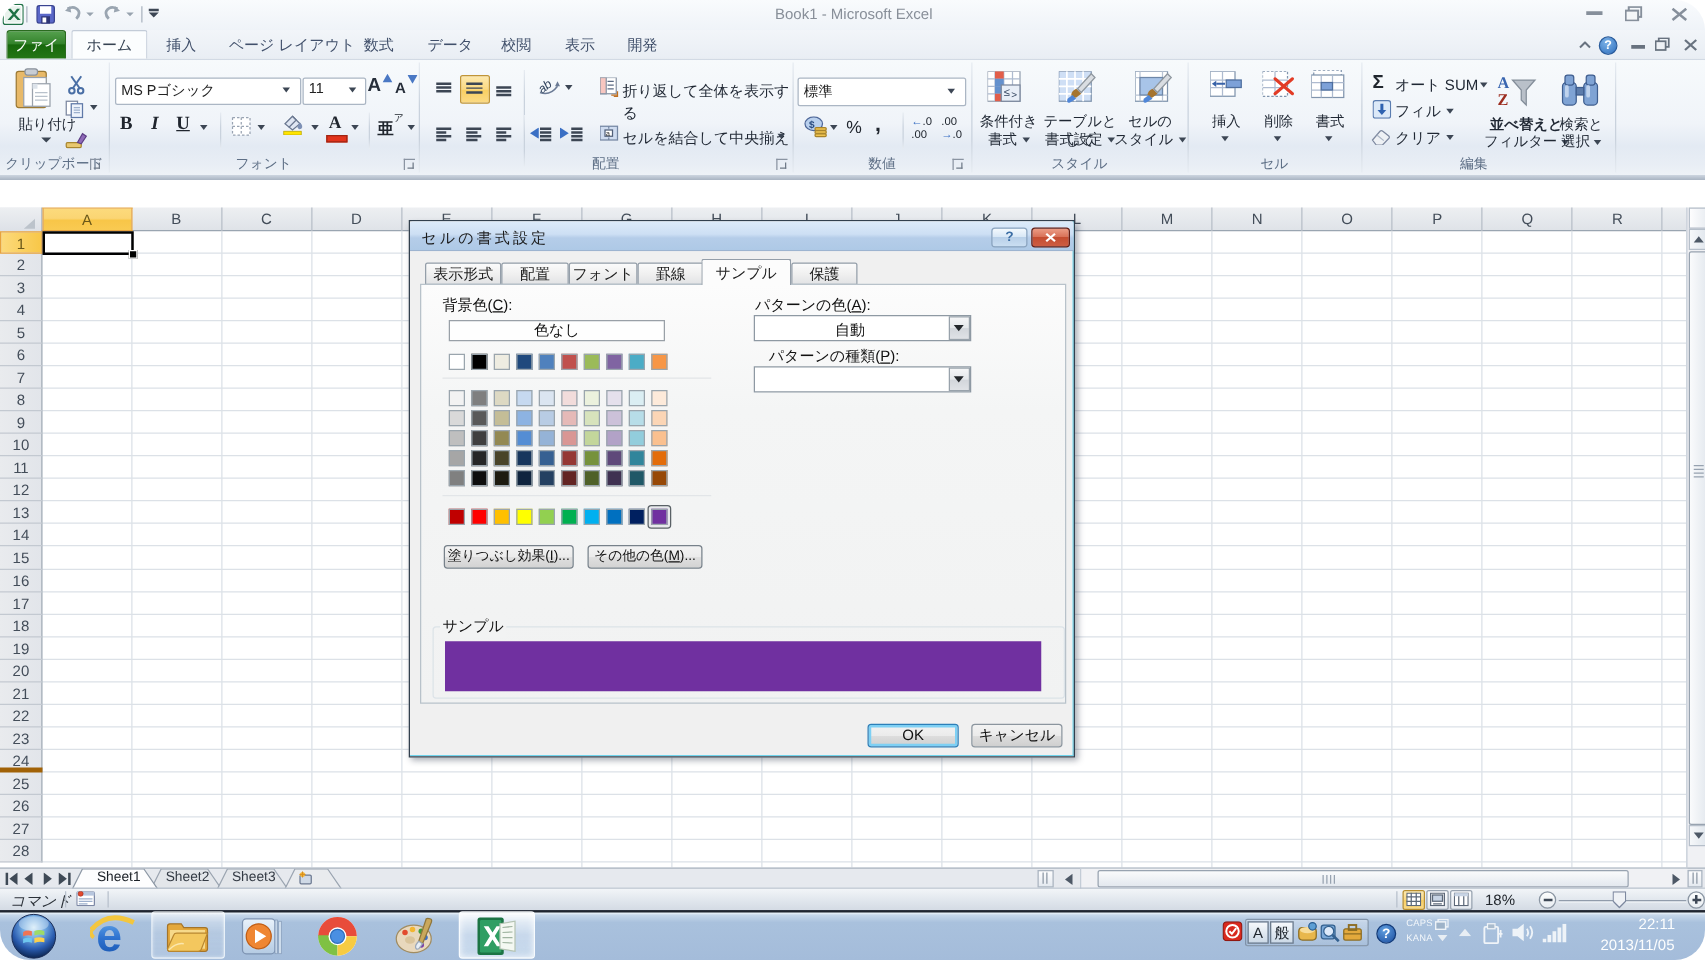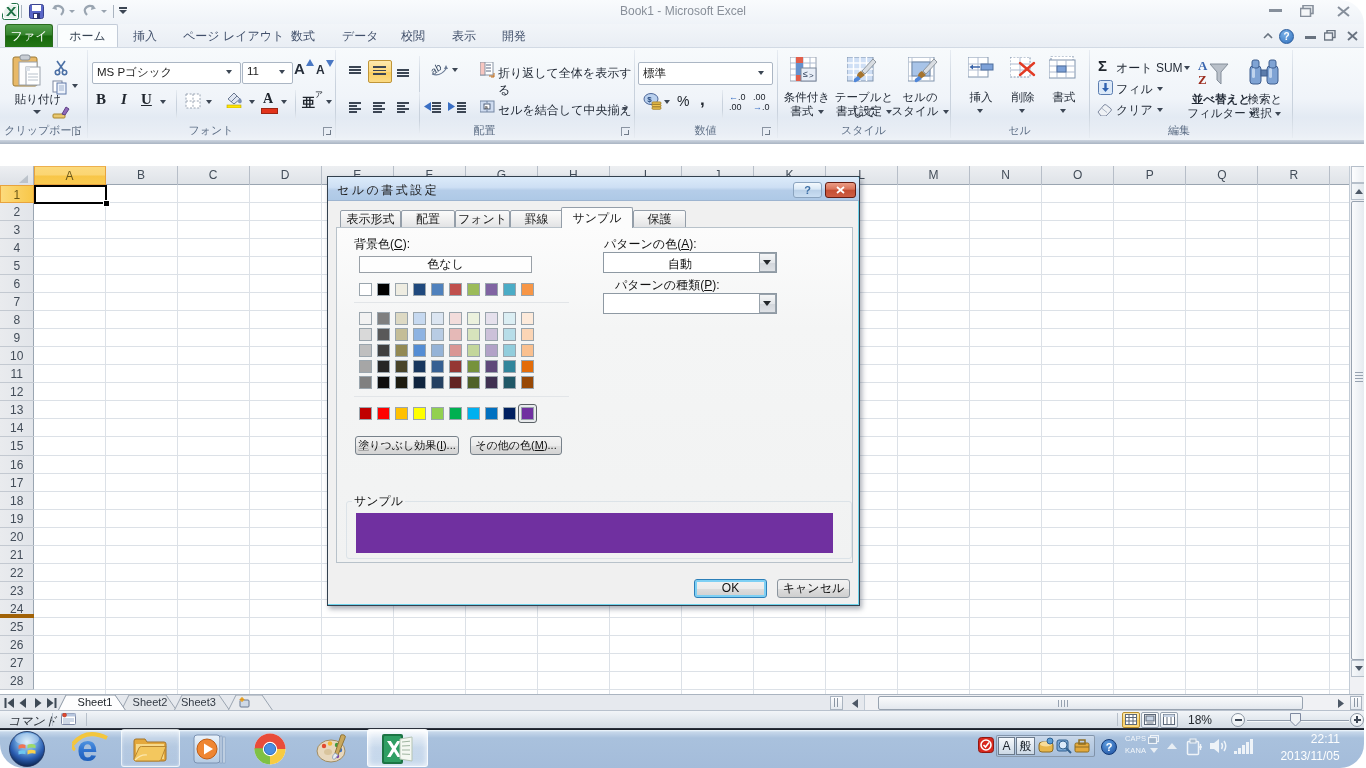--- a/index.html
+++ b/index.html
@@ -551,21 +551,21 @@
       </svg>
 <svg style="position:absolute;left:0px;top:0px;" width="280" height="16" viewBox="0 0 280 16">
 <polygon points="60,16 68,0 113,0 124,16" fill="#eef0f3"></polygon>
 <polygon points="121,16 129,0 166,0 177,16" fill="#e3e6ea" stroke="#9aa4b0" stroke-width="1"></polygon>
 <polygon points="174,16 182,0 219,0 230,16" fill="#e3e6ea" stroke="#9aa4b0" stroke-width="1"></polygon>
 <polygon points="228,16 236,0 262,0 273,16" fill="#e9ebee" stroke="#9aa4b0" stroke-width="1"></polygon>
 <polygon points="58,16 66,0 115,0 126,16" fill="#fdfdfe" stroke="#8c97a4" stroke-width="1"></polygon>
 </svg>
 <div class="abs" style="left:72px;top:1px;width:46px;text-align:center;font-size:11px;color:#1a1f26;">Sheet1</div>
 <div class="abs" style="left:128px;top:1px;width:44px;text-align:center;font-size:11px;color:#333a44;">Sheet2</div>
-<div class="abs" style="left:181px;top:1px;width:44px;text-align:left;font-size:11px;color:#333a44;">Sheet3</div>
+<div class="abs" style="left:181px;top:1px;width:44px;text-align:center;font-size:11px;color:#333a44;">Sheet3</div>
 <svg style="position:absolute;left:238px;top:2px;" width="14" height="12" viewBox="0 0 14 12">
         <rect x="2" y="3" width="9" height="7" rx="1" fill="#cfd9e6" stroke="#6b7890"></rect>
 <circle cx="4" cy="2.5" r="2" fill="#f2b332"></circle>
         <path d="M4 0 L4 5 M1.5 2.5 L6.5 2.5" stroke="#d88f1e" stroke-width="0.8"></path>
       </svg>
 <div class="abs" style="left:830px;top:1px;width:13px;height:14px;background:linear-gradient(180deg,#fdfdfe,#e4e9ef);border:1px solid #aab4c0;box-sizing:border-box;"></div>
 <div class="abs" style="left:834px;top:3px;width:1px;height:9px;background:#8b96a3;"></div>
       <div class="abs" style="left:837px;top:3px;width:1px;height:9px;background:#8b96a3;"></div>
 <svg style="position:absolute;left:851px;top:4px;" width="8" height="9" viewBox="0 0 8 9">
         <path d="M7 0 L1 4.5 L7 9 Z" fill="#4d5866"></path>

